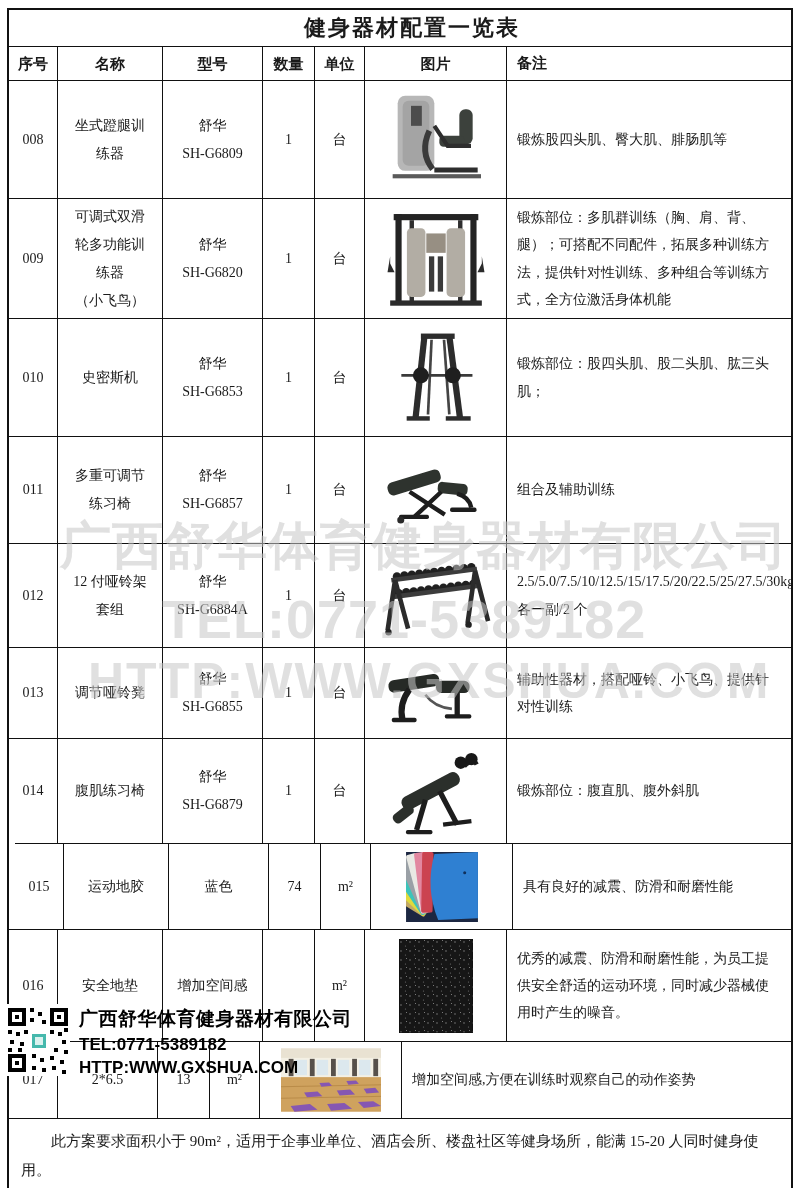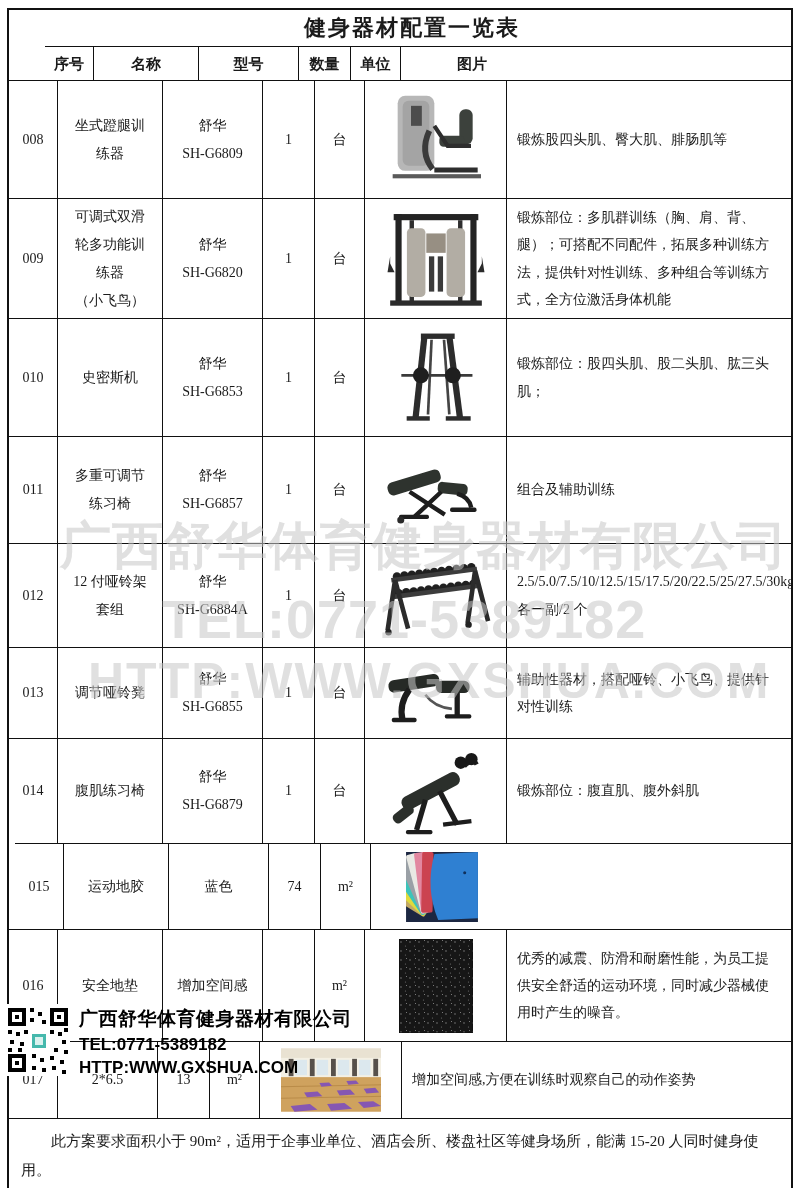--- a/index.html
+++ b/index.html
@@ -10,21 +10,21 @@
   }
   .doc-table {
     position:absolute; left:7px; top:8px; width:786px;
     border:2px solid #111; background:#fff;
   }
   .title-row {
     height:36px; display:flex; align-items:center; justify-content:center;
     font-size:22px; font-weight:bold; letter-spacing:2px;padding-left:24px;
   }
   .hrow, .trow { display:flex; border-top:1px solid #111; }
-  .hrow { height:34px;margin-left:36px; }
+  .hrow { height:34px; }
   .cell {
     display:flex; align-items:center; justify-content:center; text-align:center;
     font-size:14px; line-height:2; white-space:pre-line;
     border-right:1px solid #111; overflow:hidden;
   }
   .cell:last-child { border-right:none; }
   .hcell { font-weight:bold; font-size:15px; }
   .c-no   { width:49px;  flex:0 0 49px; }
   .c-name { width:105px; flex:0 0 105px; }
   .c-model{ width:100px; flex:0 0 100px; }
@@ -65,20 +65,21 @@
 
   <div class="doc-table">
     <div class="title-row">健身器材配置一览表</div>
     <div class="hrow" id="header-row">
         <div class="cell hcell c-no">序号</div>
         <div class="cell hcell c-name">名称</div>
         <div class="cell hcell c-model">型号</div>
         <div class="cell hcell c-qty">数量</div>
         <div class="cell hcell c-unit">单位</div>
         <div class="cell hcell c-pic">图片</div>
+        <div class="cell hcell c-remark">备注</div>
       </div>
     <div id="table-body">
         <div class="trow" style="height: 118px;">
           <div class="cell c-no">008</div>
           <div class="cell c-name">坐式蹬腿训
 练器</div>
           <div class="cell c-model">舒华
 SH-G6809</div>
           <div class="cell c-qty">1</div>
           <div class="cell c-unit">台</div>
@@ -254,20 +255,21 @@
                   <rect x="-6" y="-60" width="11" height="60" rx="2" fill="#e0da3c" transform="rotate(-46)"></rect>
                   <rect x="-6" y="-62" width="11" height="62" rx="2" fill="#3cc4ba" transform="rotate(-34)"></rect>
                   <rect x="-6" y="-63" width="11" height="63" rx="2" fill="#9aa0a6" transform="rotate(-24)"></rect>
                   <rect x="-6" y="-64" width="11" height="64" rx="2" fill="#e9e9e4" transform="rotate(-15)"></rect>
                   <rect x="-6" y="-64" width="11" height="64" rx="2" fill="#e287a0" transform="rotate(-7)"></rect>
                   <rect x="-6" y="-64" width="12" height="64" rx="2" fill="#cb4350" transform="rotate(1)"></rect>
                 </g>
                 <path d="M30 2 L76 0 L76 70 L34 72 Q20 38 30 2 Z" fill="#2f80d2"></path>
                 <circle cx="62" cy="22" r="1.6" fill="#10305c"></circle>
               </svg></span></div>
+          <div class="cell c-remark">具有良好的减震、防滑和耐磨性能</div>
         </div>
         <div class="trow" style="height: 112px;">
           <div class="cell c-no">016</div>
           <div class="cell c-name">安全地垫</div>
           <div class="cell c-model">增加空间感</div>
           <div class="cell c-qty"></div>
           <div class="cell c-unit">m²</div>
           <div class="cell c-pic"><span class="pic-wrap"><svg width="74" height="94" viewBox="0 0 74 94">
                 <defs>
                   <pattern id="spk" width="9" height="9" patternUnits="userSpaceOnUse">

